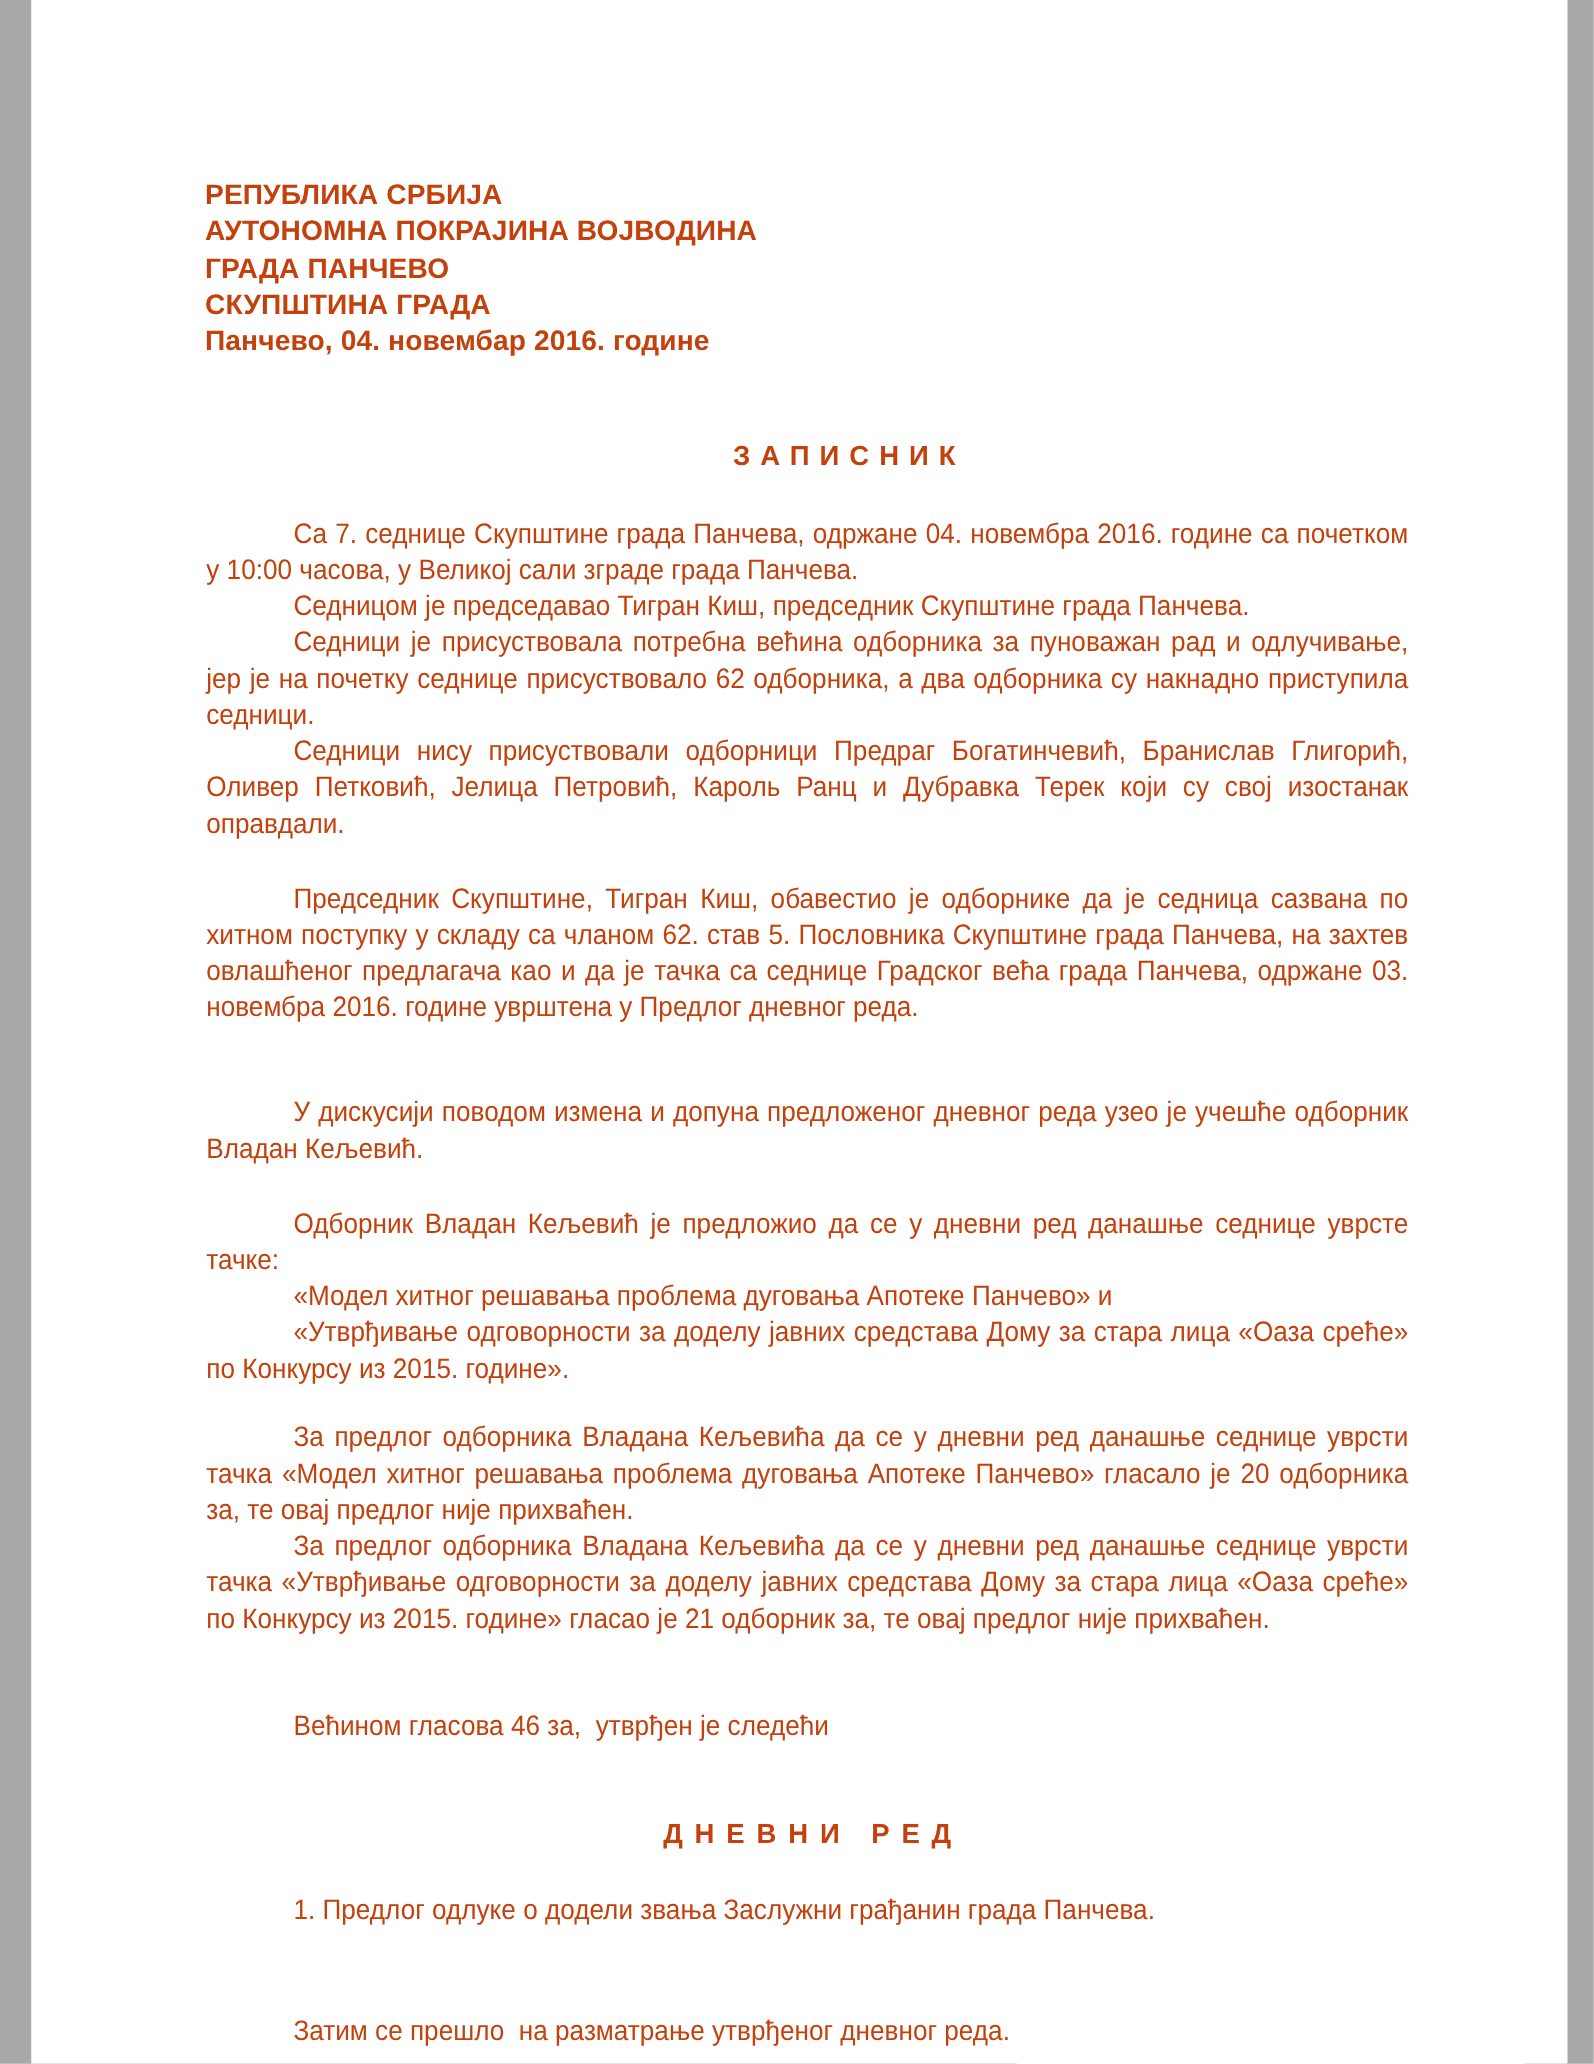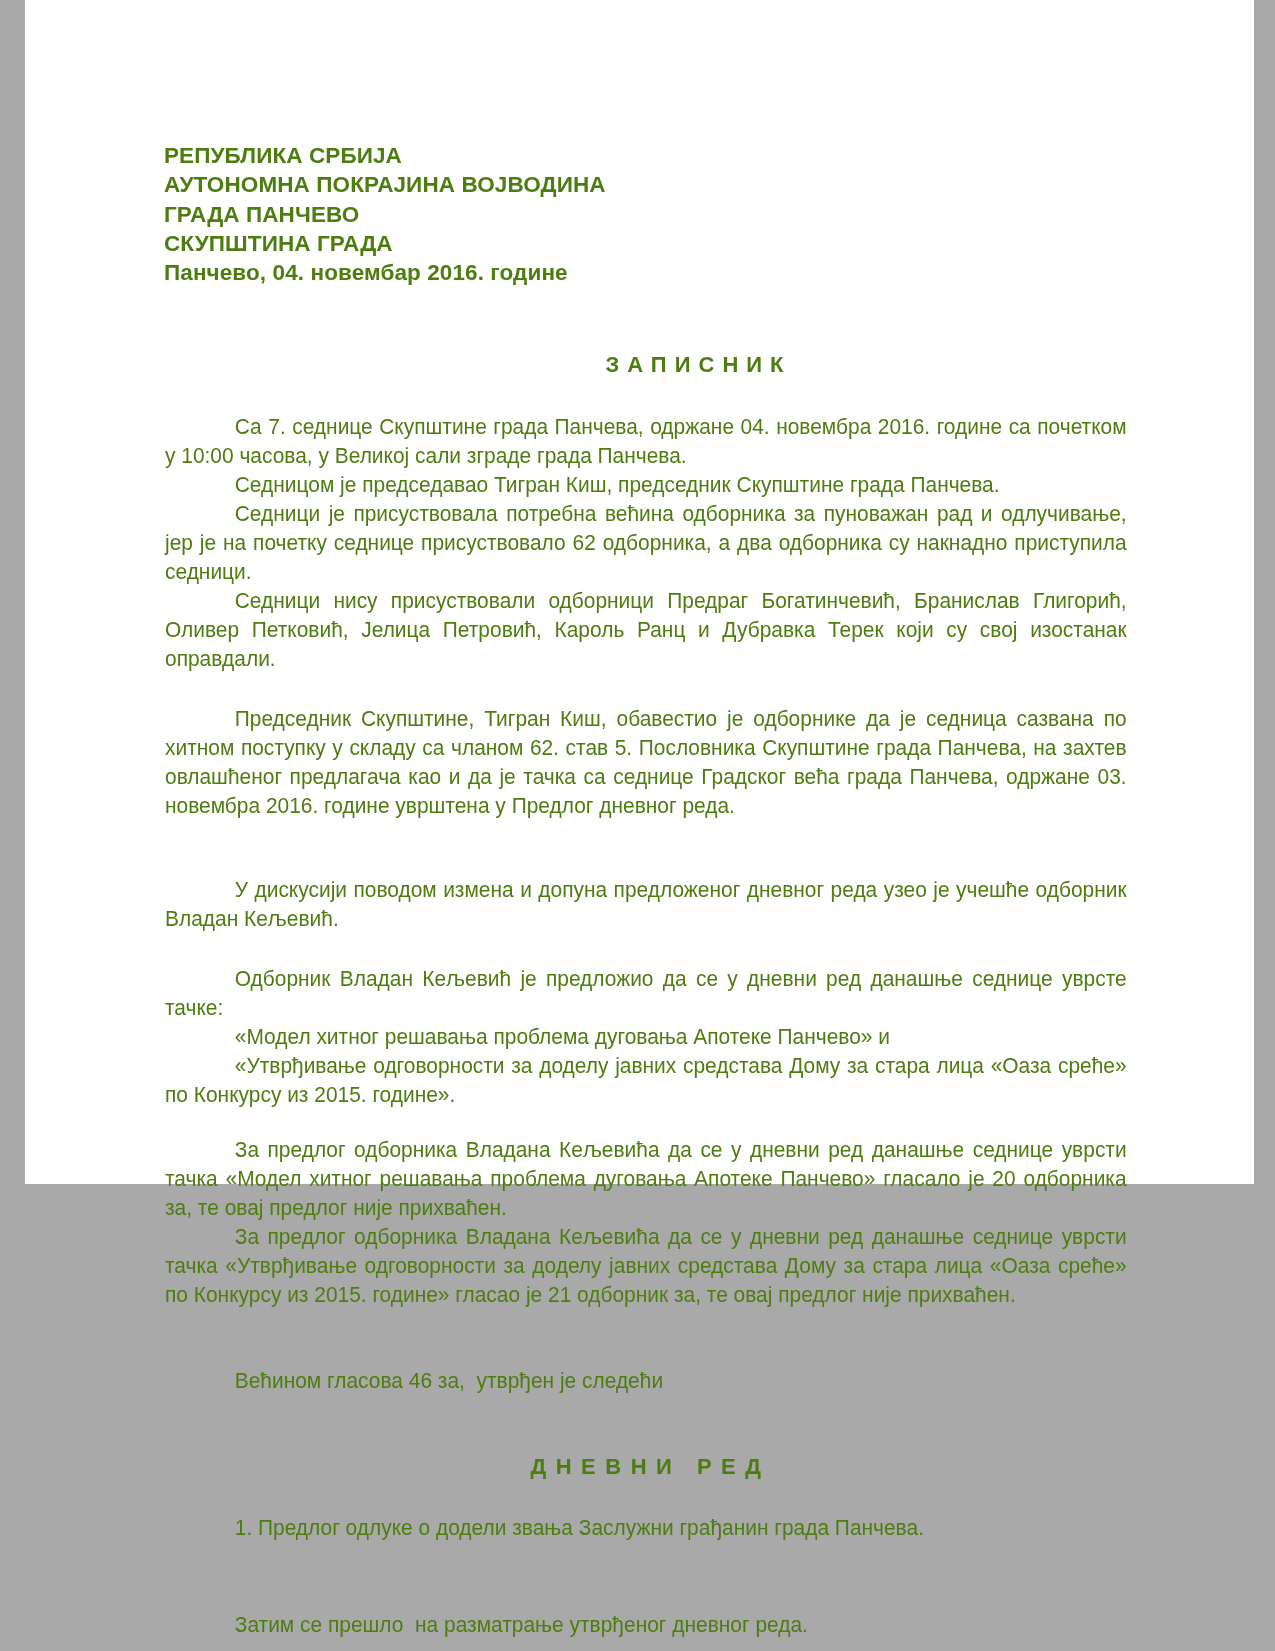--- a/index.html
+++ b/index.html
@@ -11,23 +11,23 @@
       height: 1651px;
       background: #a9a9a9;
       position: relative;
       overflow: hidden;
     }
     .page {
       position: absolute;
       left: 25px;
       top: 0;
       width: 1229px;
-      height: 1184px;
+      height: 1651px;
       background: #ffffff;
-      color: #4d7c0f;
+      color: #c2410c;
       font-family: "Liberation Sans", sans-serif;
     }
     .header {
       position: absolute;
       left: 139px;
       top: 141px;
       font-weight: bold;
       font-size: 22.5px;
       line-height: 29.3px;
       letter-spacing: 0.1px;
@@ -35,21 +35,21 @@
     .header div { white-space: nowrap; }
     .title {
       position: absolute;
       left: 0;
       width: 1229px;
       text-align: center;
       font-weight: bold;
       font-size: 22px;
       letter-spacing: 8px;
     }
-    .title-zapisnik { top: 352px; padding-left: 80px; box-sizing: border-box; margin-left: 19px; }
+    .title-zapisnik { top: 352px; padding-left: 80px; box-sizing: border-box; }
     .title-dnevni   { top: 1454px; padding-left: 22px; box-sizing: border-box; letter-spacing: 9.5px; }
     .body-text {
       position: absolute;
       left: 140px;
       width: 962px;
       font-size: 22.5px;
       line-height: 29px;
       text-align: justify;
       transform-origin: left top;
       transform: scaleX(0.93);

